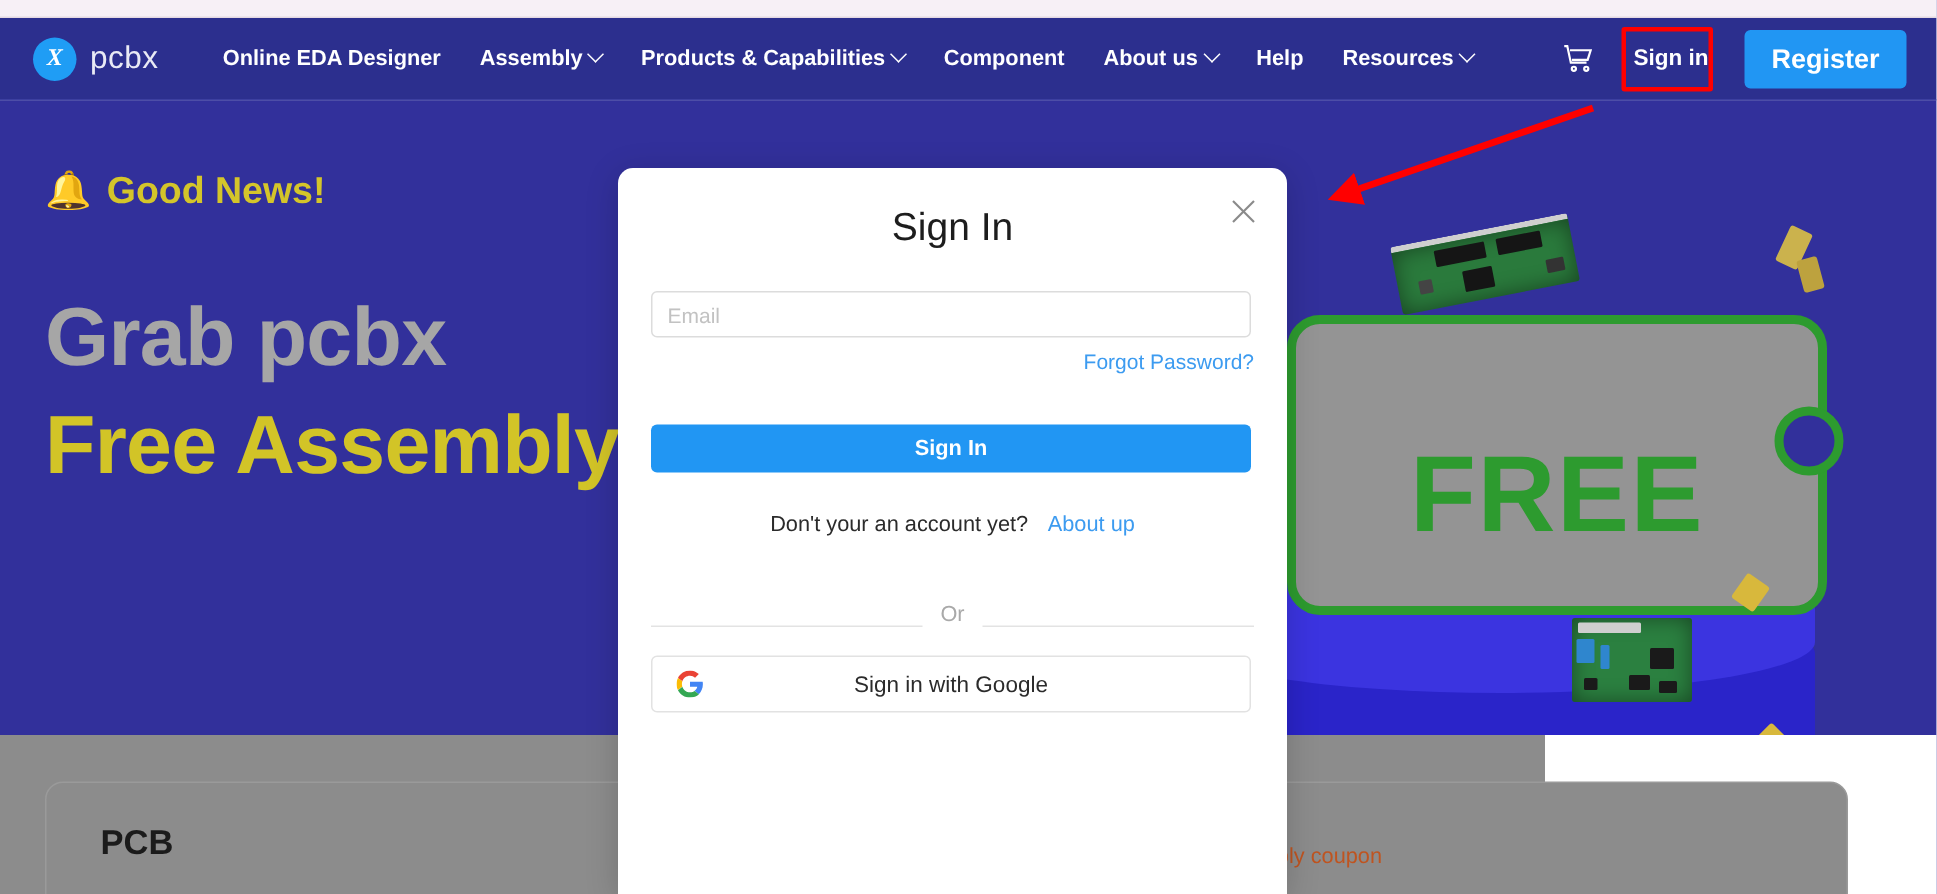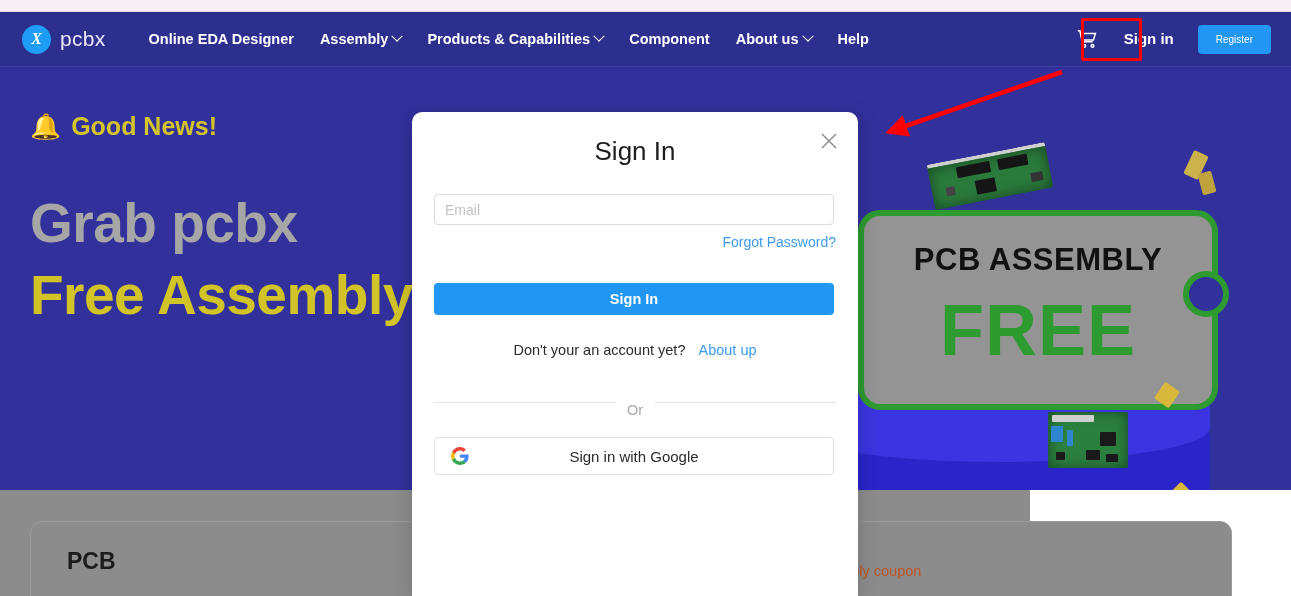--- a/index.html
+++ b/index.html
@@ -47,21 +47,21 @@
   .caret {
     display: inline-block; width: 8px; height: 8px;
     border-right: 1.6px solid #ffffff; border-bottom: 1.6px solid #ffffff;
     transform: rotate(45deg) translate(-2px,-2px);
   }
   .nav-right { display: flex; align-items: center; gap: 0; }
   .cart-icon { width: 30px; height: 30px; display:flex; align-items:center; justify-content:center; cursor:pointer; margin-right: 8px;}
   .signin-wrap { position: relative; padding: 7px 14px; cursor: pointer; }
   .signin-wrap .lbl { color:#ffffff; font-size: 15px; font-weight: 700; }
   .register-btn {
-    background: #2196f3; color: #ffffff; font-size: 10px; font-weight: 400;
+    background: #2196f3; color: #ffffff; font-size: 18px; font-weight: 700;
     border: none; border-radius: 4px; padding: 9px 18px; cursor: pointer;
     margin-left: 10px; font-family: "Liberation Sans", sans-serif;
   }
 
   
   .hero {
     position: absolute; top: 67px; left: 0; width: 1291px; height: 423px;
     background: #32309b;
     overflow: hidden;
   }
@@ -196,21 +196,21 @@
     width: 400px; height: 32px; margin-top: 25px;
     background: #2196f3; color:#ffffff; border:none; border-radius: 4px;
     font-size: 14.5px; font-weight: 700; cursor:pointer;
     font-family: "Liberation Sans", sans-serif;
   }
   .acct-row {
     margin-top: 27px; text-align:center; font-size: 14.5px; color:#2b2b2b;
   }
   .acct-row .signup { color:#3c9bf0; margin-left: 9px; cursor:pointer; }
   .or-row {
-    margin-top: 44px; display:flex; align-items:flex-start; gap: 12px;
+    margin-top: 44px; display:flex; align-items:flex-end; gap: 12px;
     padding: 0 0px;
   }
   .or-line { flex:1; height:1px; background:#e3e3e3; }
   .or-text { font-size: 14.5px; color:#a9a9a9; }
   .google-btn {
     width: 400px; height: 38px; margin-top: 19px;
     background:#ffffff; border:1px solid #e2e2e2; border-radius: 4px;
     display:flex; align-items:center; cursor:pointer; position:relative;
   }
   .g-mark { position:absolute; left: 15px; width:20px; height:20px;
@@ -250,20 +250,24 @@
       </div>
       <div class="nav-link">
         <span>Component</span>
       </div>
       <div class="nav-link">
         <span>About us</span>
         <span class="caret"></span>
       </div>
       <div class="nav-link">
         <span>Help</span>
+      </div>
+      <div class="nav-link">
+        <span>Resources</span>
+        <span class="caret"></span>
       </div>
     </div>
     <div class="nav-right">
       <div class="cart-icon">
         <svg width="22" height="22" viewBox="0 0 24 24" fill="none" stroke="#ffffff" stroke-width="1.6">
           <path d="M2 3h2.2l2.6 12h11.4"></path>
           <path d="M6.2 6h15l-2.2 7H7.6"></path>
           <circle cx="9" cy="19.5" r="1.5"></circle>
           <circle cx="18" cy="19.5" r="1.5"></circle>
         </svg>
@@ -282,21 +286,20 @@
 
     <div class="pcb-board pcb-a">
       <i style="left:28px;top:4px;width:34px;height:11px;"></i>
       <i style="left:70px;top:4px;width:30px;height:11px;"></i>
       <i style="left:44px;top:21px;width:20px;height:14px;"></i>
       <i style="left:14px;top:22px;width:9px;height:9px;background:#444;"></i>
       <i style="left:100px;top:24px;width:12px;height:9px;background:#333;"></i>
     </div>
 
     <div class="card-chip">
-      <div class="chip-t1">PCB ASSEMBLY</div>
       <div class="chip-t2">FREE</div>
     </div>
 
     <div class="pcb-board pcb-b">
       <i style="left:4px;top:3px;width:42px;height:7px;background:#cfcfcf;"></i>
       <u style="left:3px;top:14px;width:12px;height:16px;"></u>
       <u style="left:19px;top:18px;width:6px;height:16px;"></u>
       <i style="left:52px;top:20px;width:16px;height:14px;"></i>
       <i style="left:38px;top:38px;width:14px;height:10px;"></i>
       <i style="left:8px;top:40px;width:9px;height:8px;"></i>

